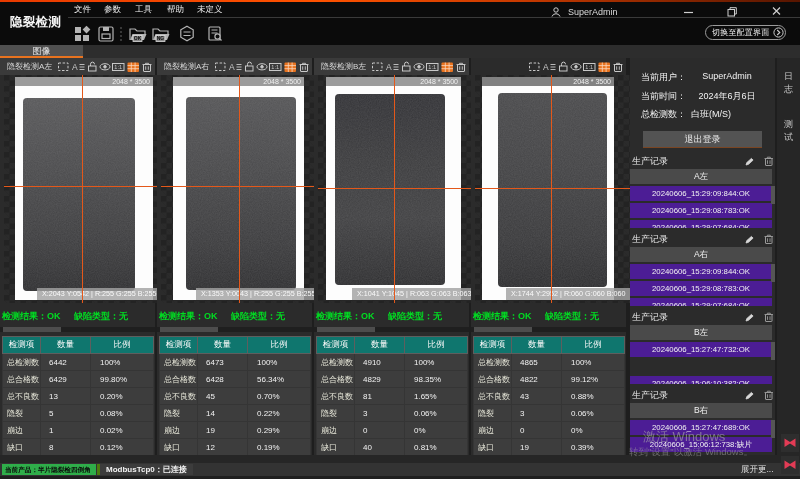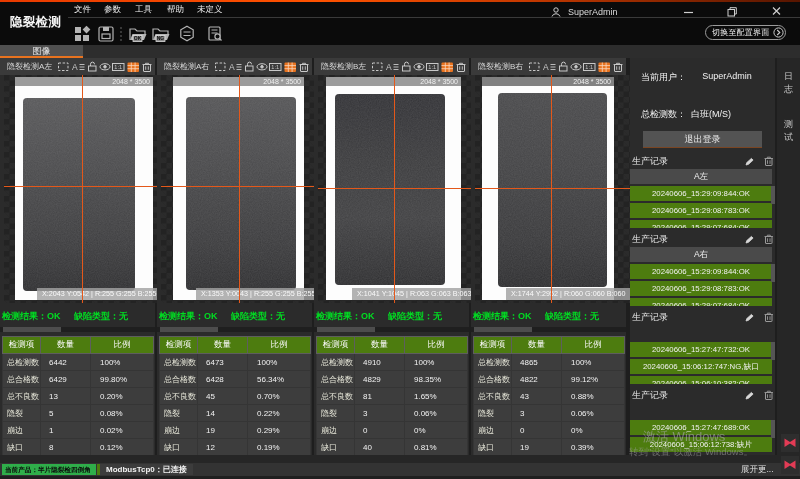--- a/index.html
+++ b/index.html
@@ -28,35 +28,35 @@
  text-align:right;padding-right:3px;line-height:9px}
 .bandbot{position:absolute;height:12px;background:rgba(162,162,162,0.82);color:#fafafa;font-size:7.2px;
  text-align:left;padding-left:5px;line-height:12px;white-space:nowrap}
 .cell{position:absolute;border-radius:4px;overflow:hidden}
 .vline{position:absolute;top:0;width:1px;height:228px;background:#e4581a}
 .hline{position:absolute;left:0;width:155px;height:1px;background:#e4581a}
 .res{position:absolute;left:0;top:245px;width:155px;height:24px;color:#00dd22;font-weight:bold;font-size:9px;line-height:26px;white-space:nowrap}
 .sbar{position:absolute;left:0;top:269px;width:155px;height:5px;background:#1f1f1f}
 .sthumb{position:absolute;left:3px;top:0;width:58px;height:5px;background:#4d4d4d}
 table.t{position:absolute;left:2px;top:278px;width:151px;border-collapse:collapse;font-size:8px;color:#efefef;table-layout:fixed}
-table.t th{background:#4d7c0f;border:1px solid #5e5e5e;font-weight:normal;color:#fafafa;height:17px;font-size:8.5px;overflow:hidden;white-space:nowrap}
+table.t th{background:#0f766e;border:1px solid #5e5e5e;font-weight:normal;color:#fafafa;height:17px;font-size:8.5px;overflow:hidden;white-space:nowrap}
 table.t td{background:#3d3d3d;border:1px solid #353535;height:17px;padding-left:4px;color:#f2f2f2;overflow:hidden;white-space:nowrap}
 table.t td:nth-child(2){padding-left:8px}
 table.t td:nth-child(3){padding-left:9px}
 table.t td.lbl{color:#e8e8da}
 table.t .c1{width:38px}.t .c2{width:50px}.t .c3{width:63px}
 #sidebar{position:absolute;left:630px;top:58px;width:145px;height:400px;background:#2b2b2b}
 .urow{position:absolute;left:11px;width:130px;font-size:9px;font-weight:normal;color:#f2f2f2}
 #logout{position:absolute;left:13px;top:73px;width:119px;height:17px;background:#535353;
  border-bottom:1px solid #7a4522;color:#eee;font-size:9px;text-align:center;line-height:17px}
 .rb{position:absolute;left:0;width:145px}
 .rbh{position:absolute;left:2px;top:1px;font-size:9px;color:#e8e8e8}
 .rbg{position:absolute;left:0;top:15px;width:142px;height:15px;background:#4a4a4a;color:#f0f0f0;
  font-size:8.5px;text-align:center;line-height:15px}
-.rbr{position:absolute;left:0;width:142px;height:15px;background:#4d7c0f;color:#f2f2f2;
+.rbr{position:absolute;left:0;width:142px;height:15px;background:#4c1d95;color:#f2f2f2;
  font-size:7.8px;text-align:center;line-height:15px;white-space:nowrap;overflow:hidden}
 .rbs{position:absolute;left:141px;width:4px;background:#555}
 #rightstrip{position:absolute;left:777px;top:58px;width:23px;height:400px;background:#262626;color:#c8c8c8;
  font-size:9px;text-align:center}
 #botrow1{position:absolute;left:0;top:455px;width:800px;height:8px;background:#262626}
 #botbar{position:absolute;left:0;top:463px;width:800px;height:13px;background:#333}
 #botgreen{position:absolute;left:2px;top:464px;width:94px;height:11px;background:#2fae4a;color:#0a0a0a;
  font-size:6.6px;line-height:11px;padding-left:3px;font-weight:bold;white-space:nowrap;overflow:hidden}
 #modbus{position:absolute;left:97px;top:464px;height:11px;border-left:3px solid #4d7c0f;background:#3c3c3c;
  color:#f2f2f2;font-size:8px;font-weight:bold;line-height:11px;padding:0 6px}
@@ -350,21 +350,20 @@
         </tr>
  <tr>
           <td class="lbl">缺口</td>
           <td>40</td>
           <td>0.81%</td>
         </tr>
       </tbody>
     </table>
 </div>
 <div class="col" style="left:471px">
- <div class="phead">隐裂检测B右</div>
     <svg class="abs" style="left:57px;top:2px" width="96" height="13" viewBox="0 0 96 13">
       <g fill="none" stroke="#c8c8c8" stroke-width="1">
         <rect x="1.5" y="3" width="9.5" height="7.5" stroke-dasharray="2.5,1.6"></rect>
         <text x="15" y="10" font-size="8.5" fill="#c8c8c8" stroke="none">A</text>
         <path d="M22.5,4.5 h5 M22.5,7 h5 M22.5,9.5 h5" stroke-width="0.9"></path>
         <rect x="31.5" y="6" width="7.5" height="5"></rect>
         <path d="M33.5,6 V4.3 a2,2.2 0 0 1 4,0"></path>
         <ellipse cx="48" cy="6.8" rx="5" ry="3.1"></ellipse>
         <circle cx="48" cy="6.8" r="1.3" fill="#c8c8c8"></circle>
         <rect x="55.5" y="3.5" width="11.5" height="7"></rect>
@@ -427,20 +426,21 @@
  <tr>
           <td class="lbl">缺口</td>
           <td>19</td>
           <td>0.39%</td>
         </tr>
       </tbody>
     </table>
 </div>
 <div id="sidebar">
  <div class="urow" style="top:13px"><span>当前用户：</span><span style="position:absolute;left:50px;width:72px;text-align:center">SuperAdmin</span></div>
+ <div class="urow" style="top:32px"><span>当前时间：</span><span style="position:absolute;left:50px;width:72px;text-align:center">2024年6月6日</span></div>
  <div class="urow" style="top:50px"><span>总检测数：</span><span style="position:absolute;left:50px;width:72px;text-align:left">白班(M/S)</span></div>
  <div id="logout">退出登录</div>
  <div class="rb" style="top:96px;height:74px;overflow:hidden">
   <div class="rbh">生产记录</div>
       <svg class="abs" style="left:113px;top:1px" width="32" height="13" viewBox="0 0 32 13">
         <g fill="none" stroke="#d8d8d8" stroke-width="1.1">
           <path d="M3,10 l0.8,-2.4 4.6,-4.2 1.7,1.7 -4.6,4.2 z" fill="#d8d8d8" stroke-width="0.8"></path>
           <g stroke="#9a9a9a" stroke-width="1">
             <rect x="22.5" y="3.5" width="6.5" height="7" rx="0.5"></rect>
             <path d="M21.5,3.5 h8.5 M24.3,3.5 v-1.3 h3 v1.3 M24.5,5.3 v3.6 M27,5.3 v3.6" stroke-width="0.9"></path>
@@ -474,36 +474,37 @@
   <div class="rbh">生产记录</div>
       <svg class="abs" style="left:113px;top:1px" width="32" height="13" viewBox="0 0 32 13">
         <g fill="none" stroke="#d8d8d8" stroke-width="1.1">
           <path d="M3,10 l0.8,-2.4 4.6,-4.2 1.7,1.7 -4.6,4.2 z" fill="#d8d8d8" stroke-width="0.8"></path>
           <g stroke="#9a9a9a" stroke-width="1">
             <rect x="22.5" y="3.5" width="6.5" height="7" rx="0.5"></rect>
             <path d="M21.5,3.5 h8.5 M24.3,3.5 v-1.3 h3 v1.3 M24.5,5.3 v3.6 M27,5.3 v3.6" stroke-width="0.9"></path>
           </g>
         </g>
       </svg>
+  <div class="rbg" style="top:15px">B左</div>
   <div class="rbr" style="top:32px">20240606_15:27:47:732:OK</div>
-  <div class="rbr" style="top:49px">20240606_15:06:12:747:NG,缺口</div>
   <div class="rbr" style="top:66px">20240606_15:06:10:382:OK</div>
   <div class="rbs" style="top:32px;height:18px"></div>
  </div>
  <div class="rb" style="top:330px;height:70px;overflow:hidden">
   <div class="rbh">生产记录</div>
       <svg class="abs" style="left:113px;top:1px" width="32" height="13" viewBox="0 0 32 13">
         <g fill="none" stroke="#d8d8d8" stroke-width="1.1">
           <path d="M3,10 l0.8,-2.4 4.6,-4.2 1.7,1.7 -4.6,4.2 z" fill="#d8d8d8" stroke-width="0.8"></path>
           <g stroke="#9a9a9a" stroke-width="1">
             <rect x="22.5" y="3.5" width="6.5" height="7" rx="0.5"></rect>
             <path d="M21.5,3.5 h8.5 M24.3,3.5 v-1.3 h3 v1.3 M24.5,5.3 v3.6 M27,5.3 v3.6" stroke-width="0.9"></path>
           </g>
         </g>
       </svg>
+  <div class="rbg" style="top:15px">B右</div>
   <div class="rbr" style="top:32px">20240606_15:27:47:689:OK</div>
   <div class="rbr" style="top:49px">20240606_15:06:12:738:缺片</div>
   <div class="rbs" style="top:32px;height:18px"></div>
  </div>
 </div>
 <div id="rightstrip">
  <div style="position:absolute;left:7px;top:12px">日<br>志</div>
  <div style="position:absolute;left:7px;top:60px">测<br>试</div>
 </div>
 <div id="botrow1"></div>

